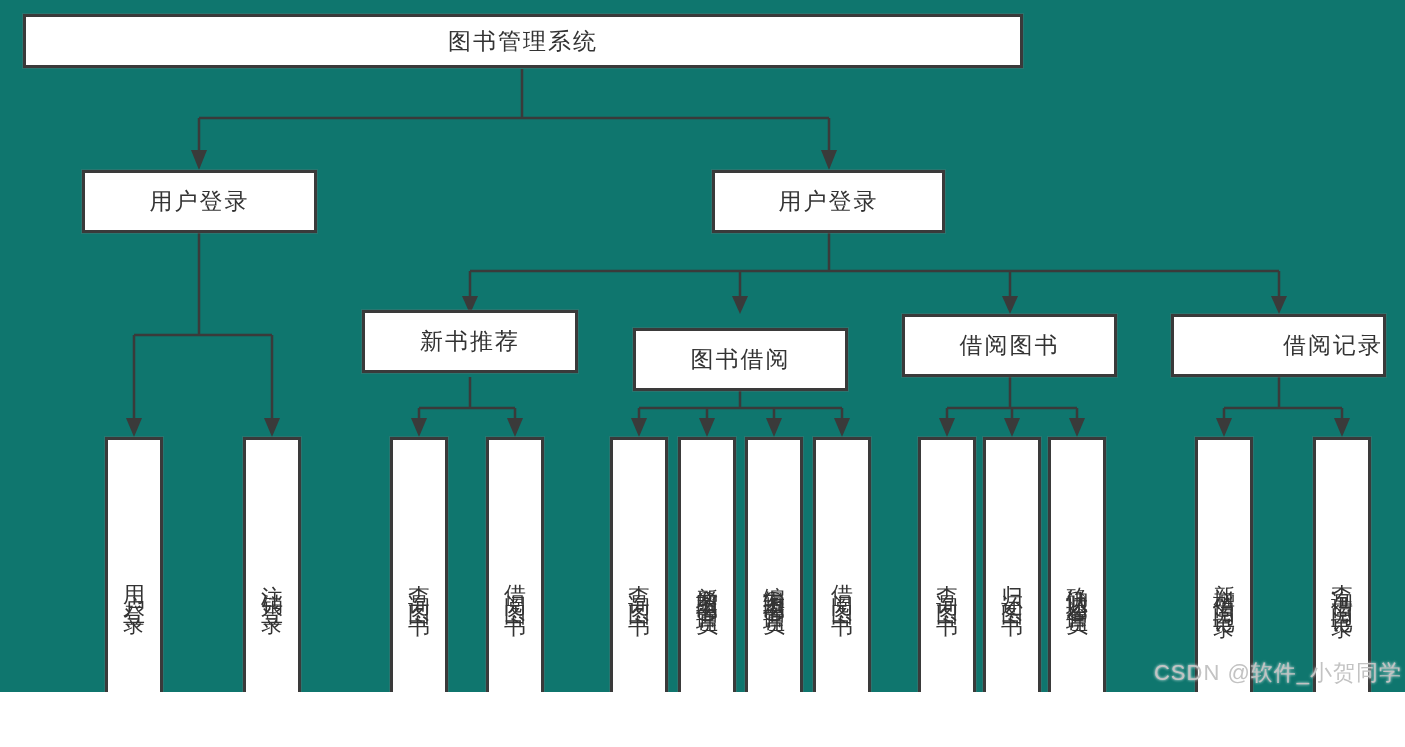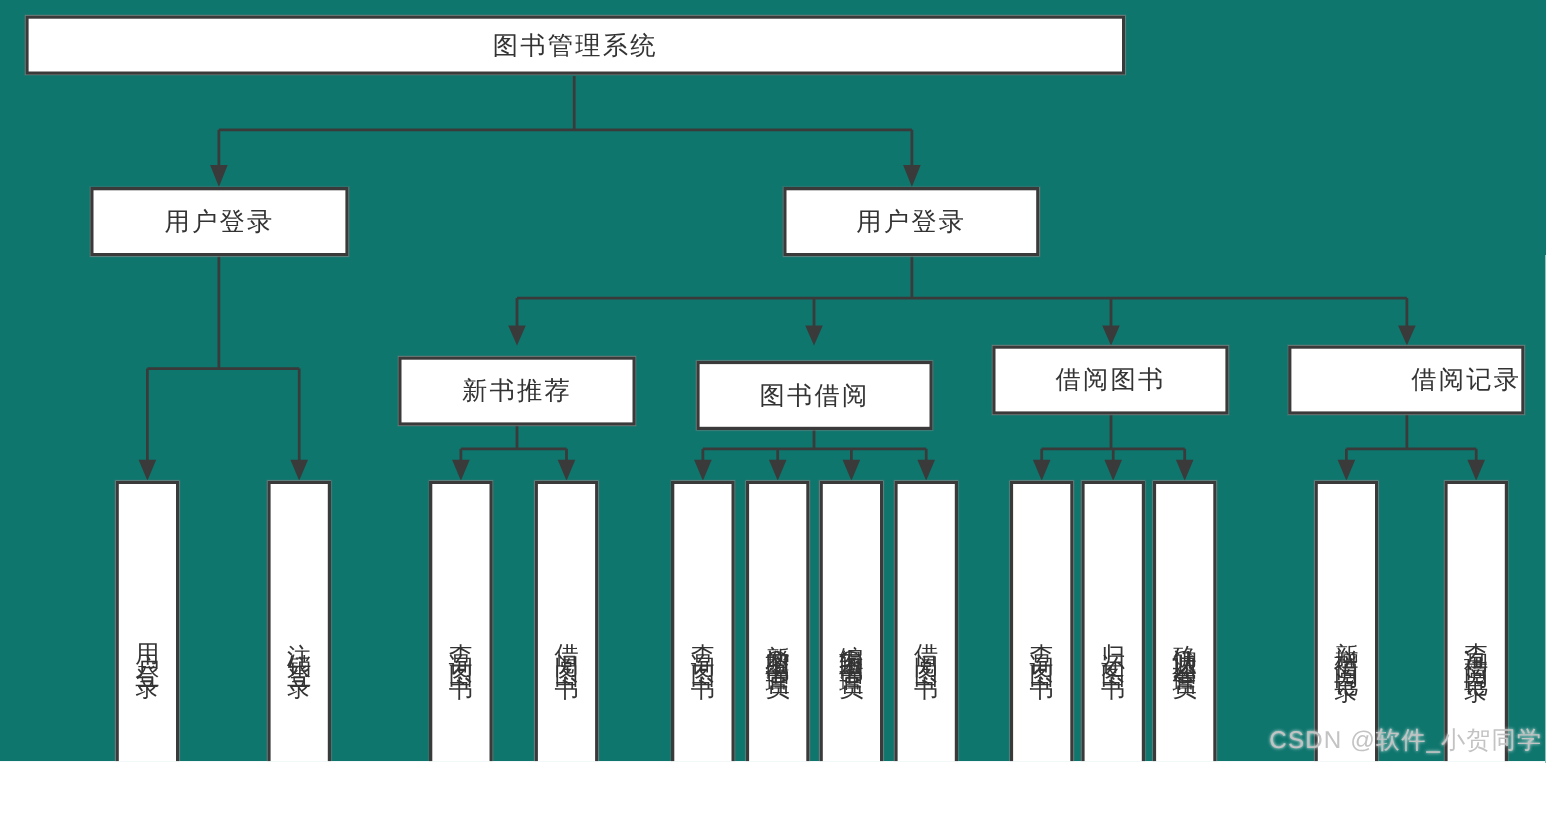--- a/index.html
+++ b/index.html
@@ -110,21 +110,21 @@
     <span class="h-label">图书管理系统</span>
   </div>
 
   <div class="box" style="left:82px; top:170px; width:235px; height:63px;">
     <span class="h-label">用户登录</span>
   </div>
   <div class="box" style="left:712px; top:170px; width:233px; height:63px;">
     <span class="h-label">用户登录</span>
   </div>
 
-  <div class="box" style="left:362px; top:324px; width:216px; height:63px;">
+  <div class="box" style="left:362px; top:310px; width:216px; height:63px;">
     <span class="h-label">新书推荐</span>
   </div>
   <div class="box" style="left:633px; top:314px; width:215px; height:63px;margin-top:14px;">
     <span class="h-label">图书借阅</span>
   </div>
   <div class="box" style="left:902px; top:314px; width:215px; height:63px;">
     <span class="h-label">借阅图书</span>
   </div>
   <div class="box" style="left:1171px; top:314px; width:215px; height:63px;justify-content:flex-end;">
     <span class="h-label">借阅记录</span>

